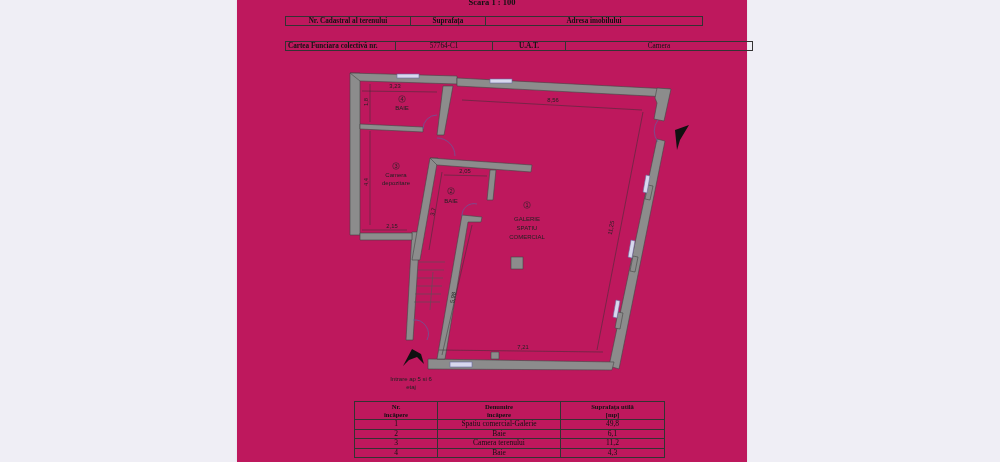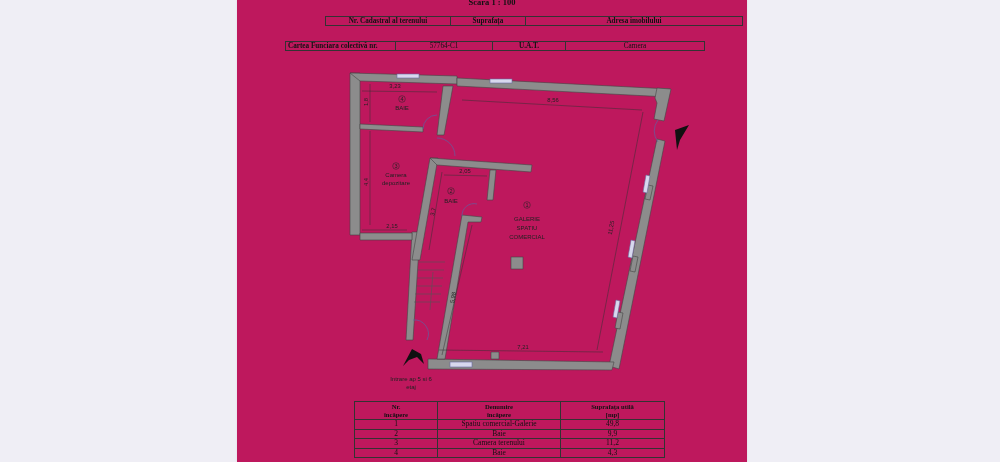--- a/index.html
+++ b/index.html
@@ -3,22 +3,22 @@
 <meta charset="utf-8">
 <style>
   html, body { margin:0; padding:0; }
   body { width:1000px; height:462px; background:#efeef5; overflow:hidden; position:relative; font-family:"Liberation Serif", serif; }
   .page { position:absolute; left:237px; top:0; width:510px; height:462px; background:#be185d; box-shadow:0 0 2px rgba(0,0,0,0.08); }
   .scale { position:absolute; left:0; width:510px; top:-3px; text-align:center; font-weight:bold; font-size:8.5px; color:#111; }
   table { border-collapse:collapse; position:absolute; font-size:7.2px; color:#111; }
   td { border:1px solid #333; padding:0 2px; line-height:8px; height:8px; text-align:center; white-space:nowrap; }
   td.b { font-weight:bold; }
   td.l { text-align:left; }
-  #t1 { left:48px; top:16px; width:418px;margin-left:40px; }
-  #t2 { left:48px; top:41px; width:420px;border-radius:7px; }
+  #t1 { left:48px; top:16px; width:418px; }
+  #t2 { left:48px; top:41px; width:468px;border-radius:7px; }
   #t3 { left:117px; top:401px; width:311px; font-size:7.5px; }
   #t3 td { line-height:8.5px; }
   #t3 td.h { font-size:6.6px; line-height:7.5px; font-weight:bold; height:17px; }
   .plan { position:absolute; left:0; top:0; }
   .plan text { font-family:"Liberation Sans", sans-serif; }
 </style>
 </head>
 <body>
 
 <div class="page">
@@ -178,21 +178,21 @@
       <td class="h"><span>Suprafața utilă</span><br><span>[mp]</span></td>
     </tr>
     <tr>
       <td>1</td>
       <td>Spatiu comercial-Galerie</td>
       <td>49,8</td>
     </tr>
     <tr>
       <td>2</td>
       <td>Baie</td>
-      <td>9,9</td>
+      <td>6,1</td>
     </tr>
     <tr>
       <td>3</td>
       <td>Camera terenului</td>
       <td>11,2</td>
     </tr>
     <tr>
       <td>4</td>
       <td>Baie</td>
       <td>4,3</td>

